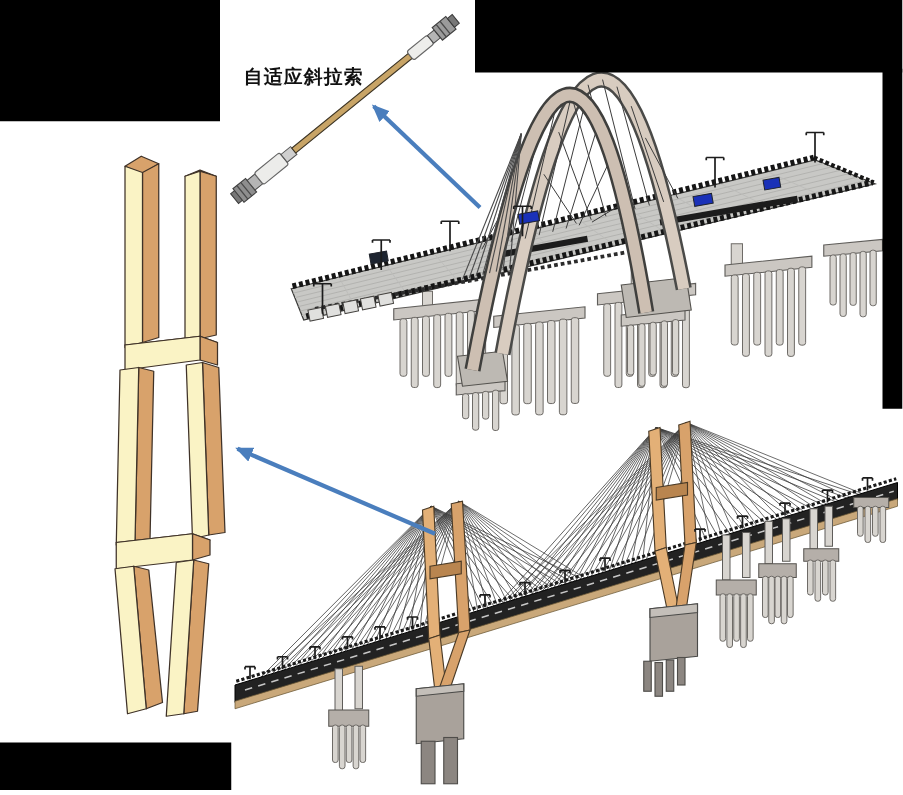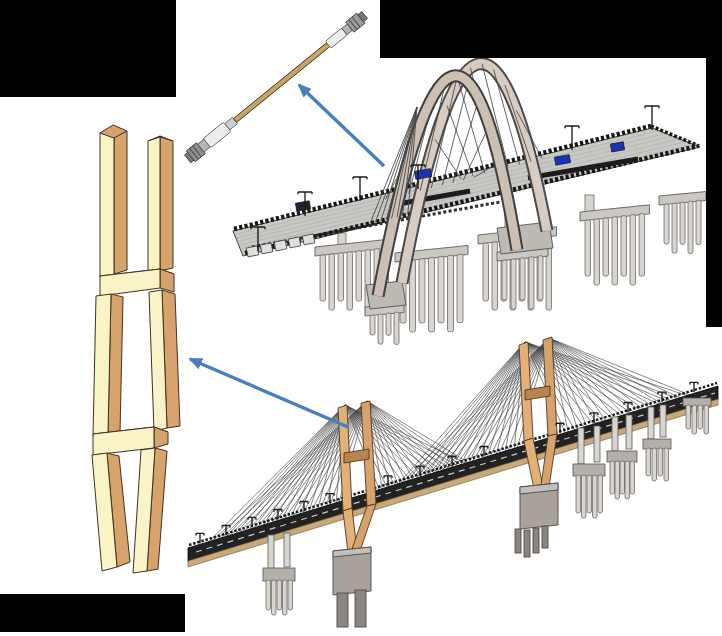--- a/index.html
+++ b/index.html
@@ -423,14 +423,15 @@
     <line x1="384" y1="166" x2="299" y2="85" stroke="var(--accent-arrow,#4A7EBD)" stroke-width="3.4" marker-end="url(#ah)"></line>
     <line x1="348" y1="427" x2="190" y2="359" stroke="var(--accent-arrow,#4A7EBD)" stroke-width="3.4" marker-end="url(#ah)"></line>
   </g>
 </svg>
 
 <div class="redaction" style="left:0;top:0;width:176px;height:97px"></div>
 <div class="redaction" style="left:380px;top:0;width:342px;height:58px"></div>
 <div class="redaction" style="left:706px;top:55px;width:16px;height:272px"></div>
 <div class="redaction" style="left:0;top:594px;width:185px;height:38px"></div>
 
+<div class="cable-label">自适应斜拉索</div>
 
 </div>
 
 </body></html>

